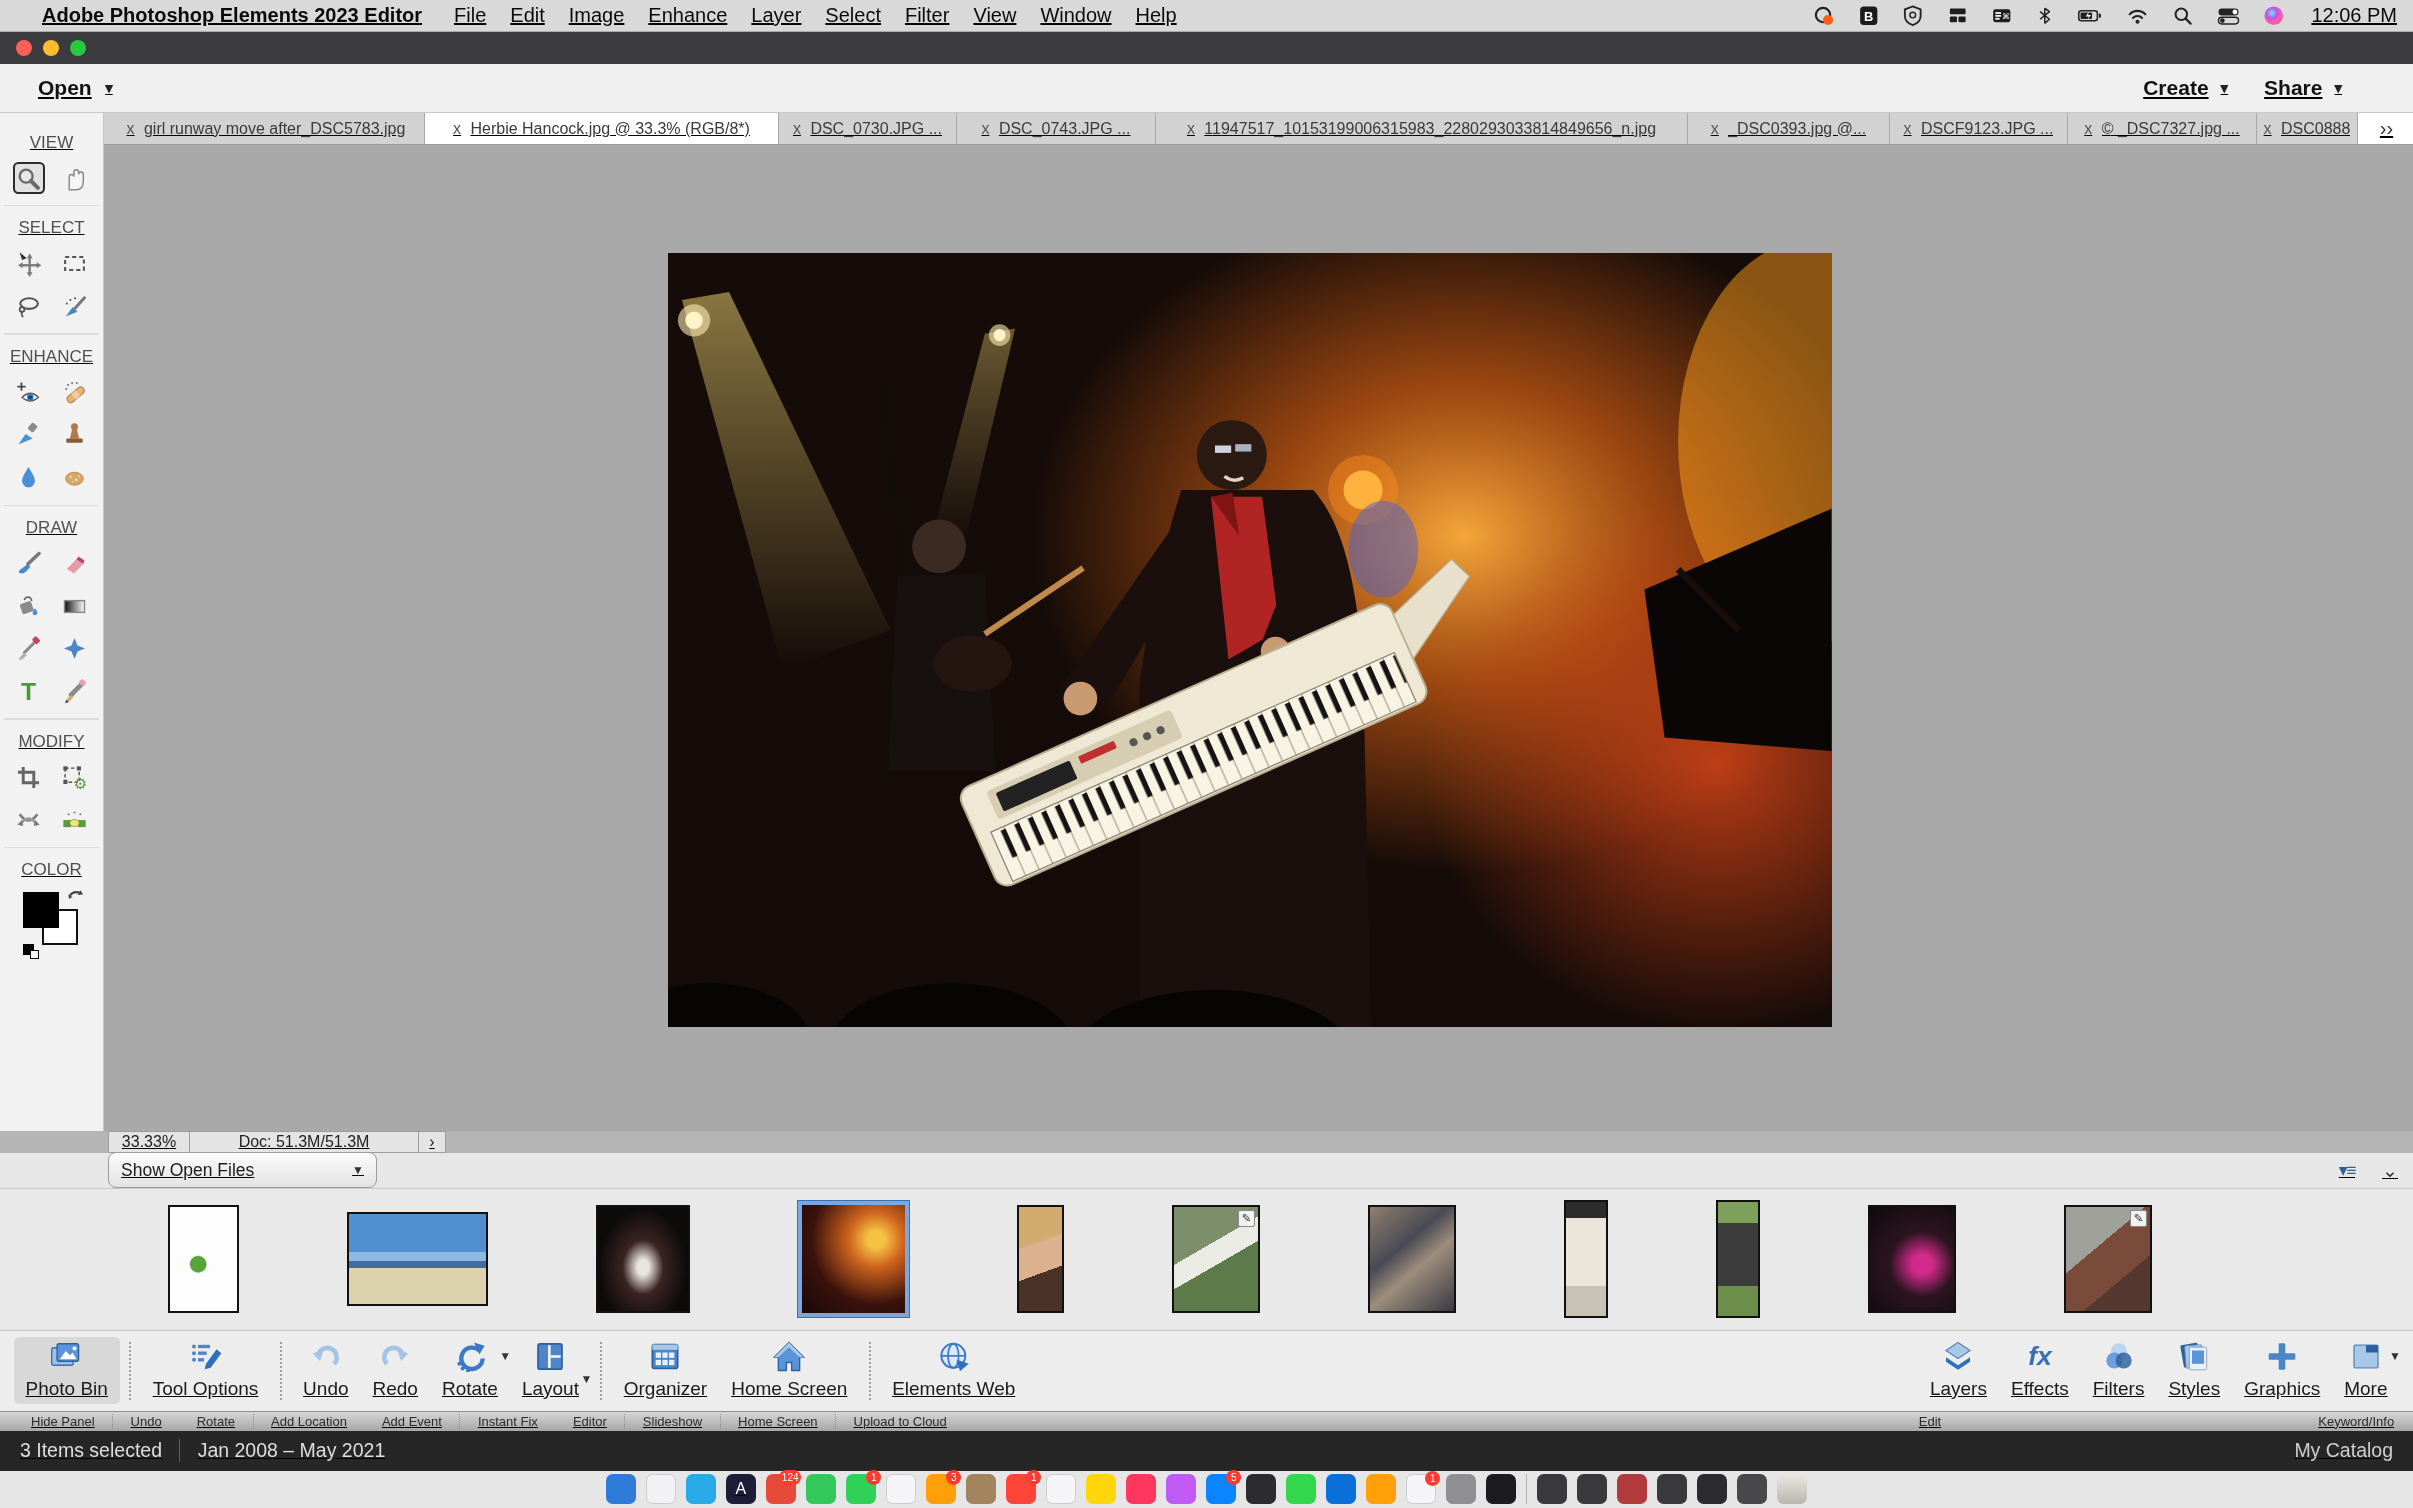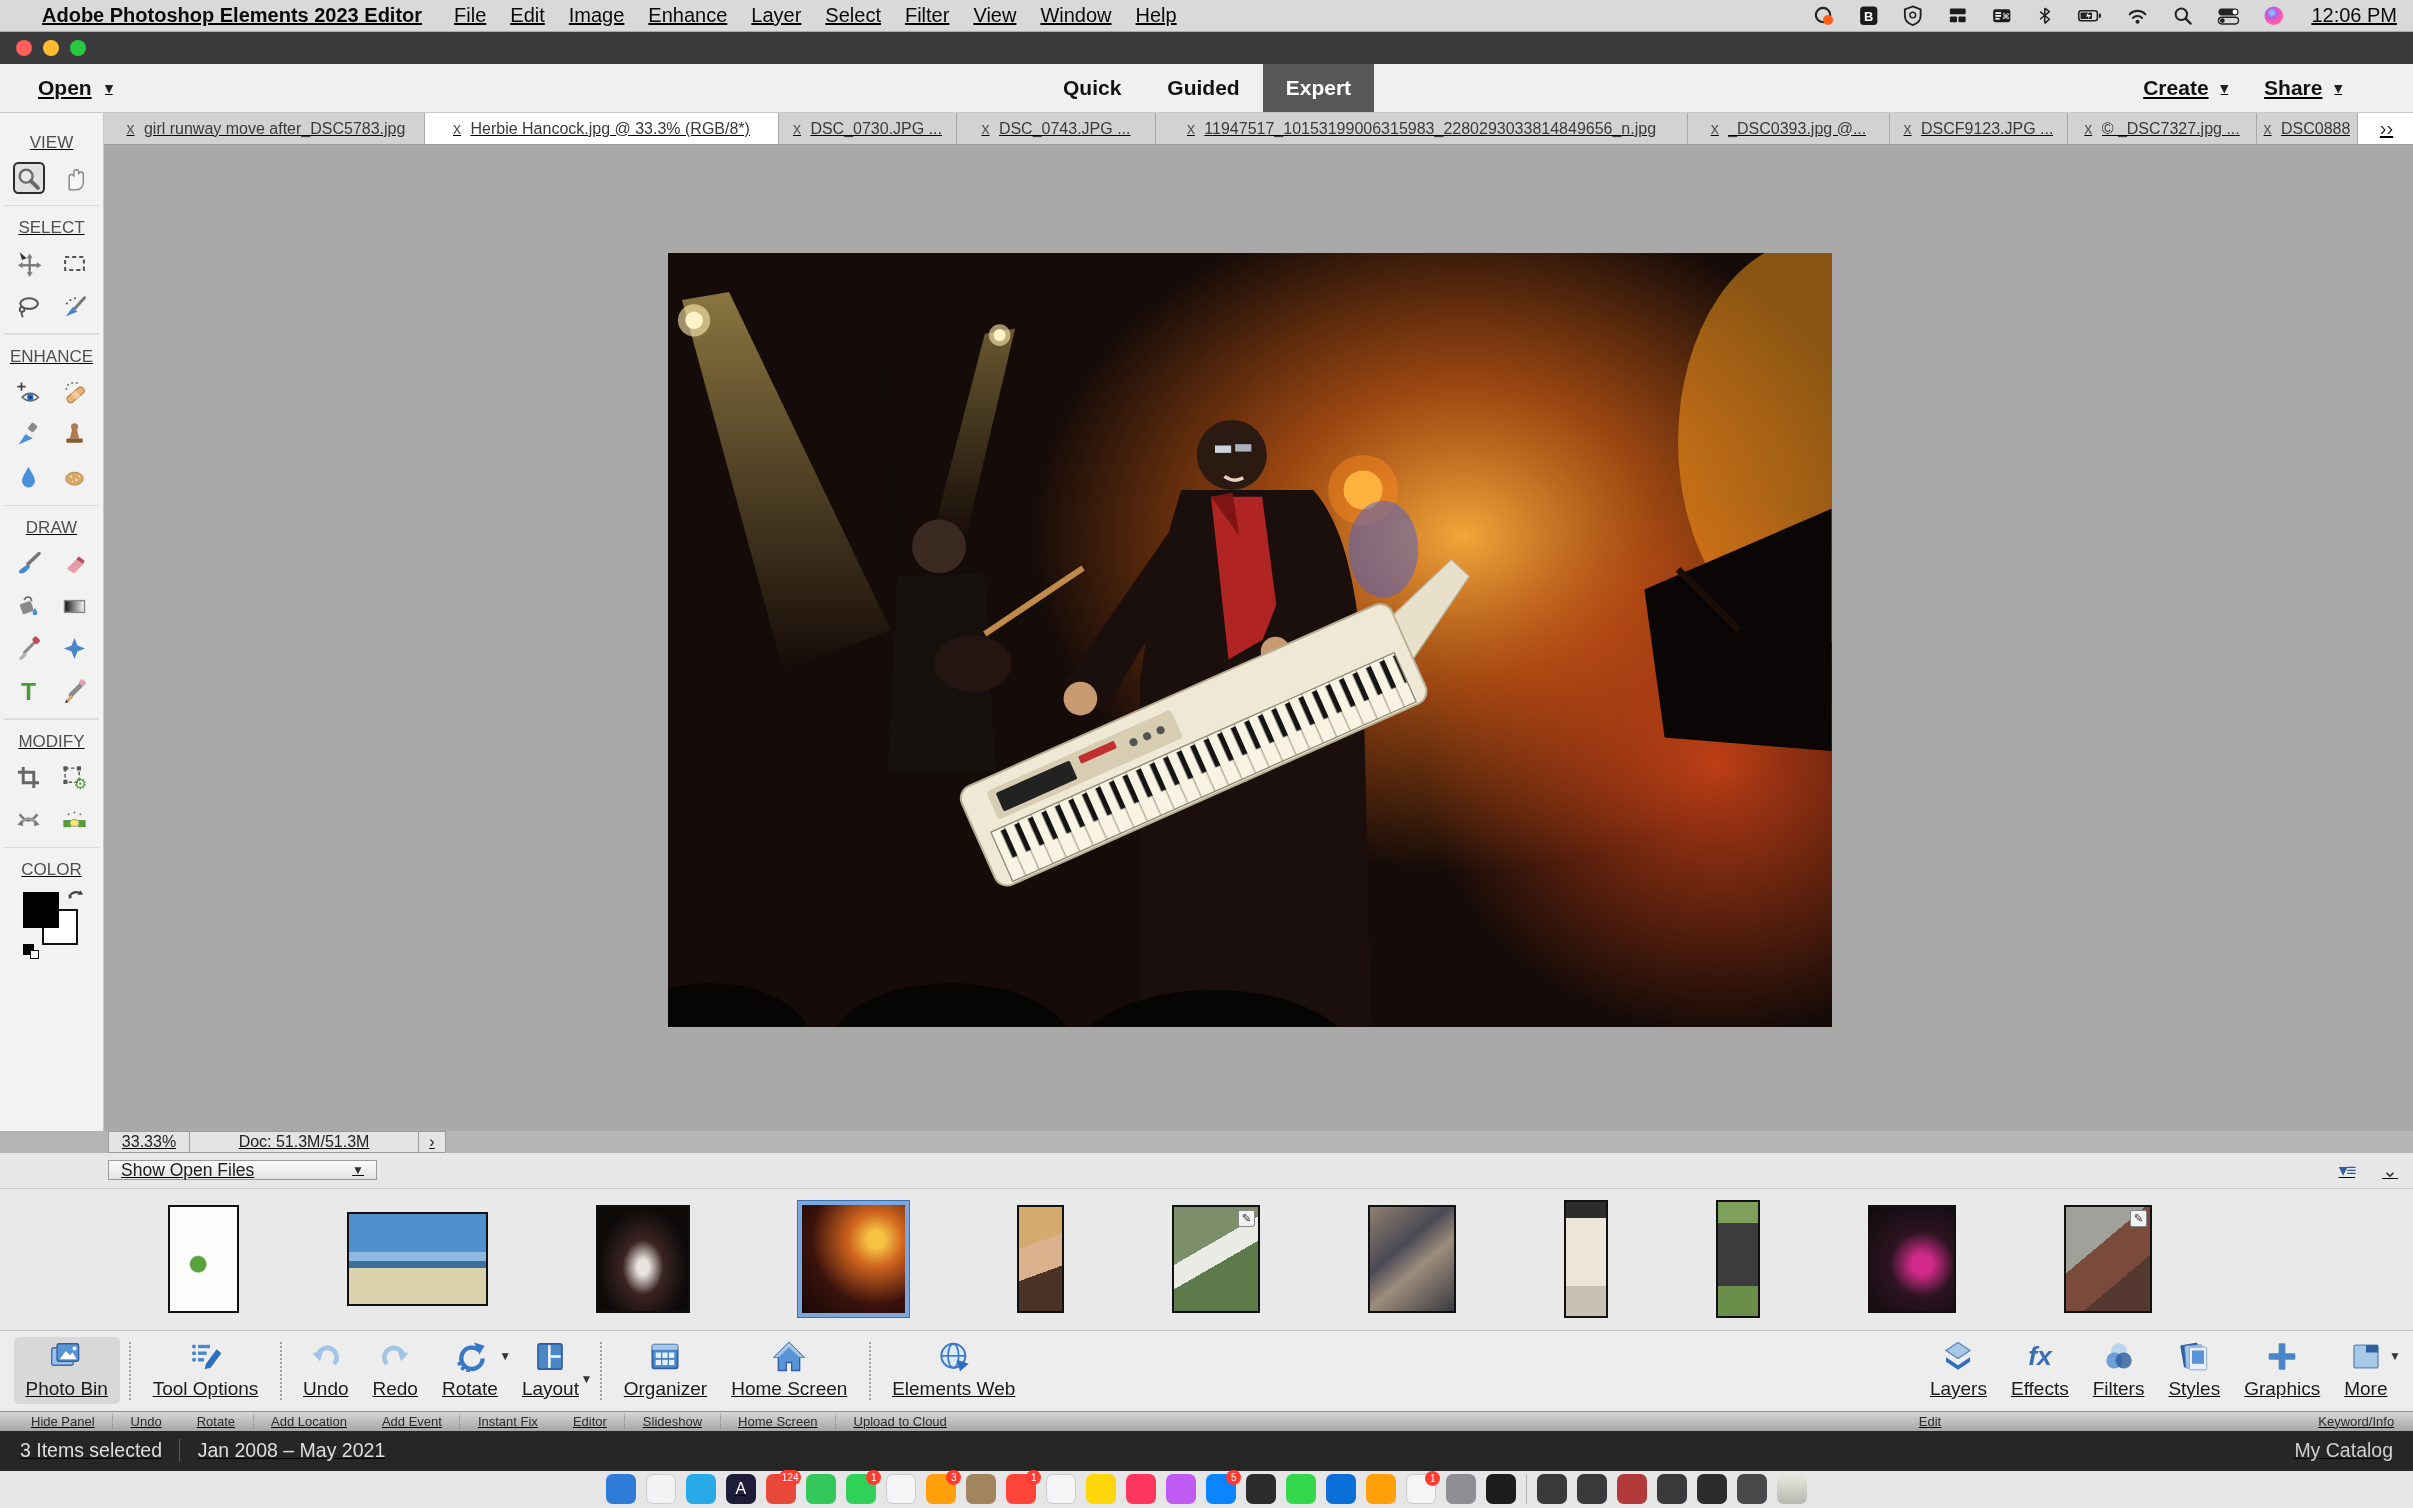--- a/index.html
+++ b/index.html
@@ -56,21 +56,21 @@
   .photo{position:absolute;left:564px;top:108px;width:1164px;height:774px;background:#150b08;}
 
   
   .zoomstrip{height:21.5px;background:#b5b5b5;display:flex;align-items:stretch;font-size:16px;color:#222;flex:none;}
   .zseg{background:#e4e4e4;border:0.7px solid #9c9c9c;border-left:none;display:flex;align-items:center;justify-content:center;}
   .zseg:first-child{border-left:0.7px solid #9c9c9c;margin-left:108px;}
   .z1{width:82px;} .z2{width:229px;} .z3{width:27px;}
 
   
   .openfiles{height:36px;background:#e7e7e7;border-bottom:0.7px solid #c9c9c9;display:flex;align-items:center;flex:none;}
-  .sof{margin-left:108px;width:269px;height:20px;background:linear-gradient(#fbfbfb,#e3e3e3);border:0.7px solid #9c9c9c;border-radius:0;display:flex;align-items:center;justify-content:space-between;padding:0 12px;font-size:17.5px;color:#1c1c1c;}
+  .sof{margin-left:108px;width:269px;height:36px;background:linear-gradient(#fbfbfb,#e3e3e3);border:0.7px solid #9c9c9c;border-radius:8px;display:flex;align-items:center;justify-content:space-between;padding:0 12px;font-size:17.5px;color:#1c1c1c;}
   .sof .tri{font-size:12px;color:#333;}
   .of-right{margin-left:auto;display:flex;align-items:center;gap:27px;padding-right:15px;}
   .menu-lines{color:#2e5f9e;font-size:17.5px;letter-spacing:-1.3px;}
   .of-chev{font-size:19px;color:#333;}
 
   
   .photobin{height:141px;background:#e9e9e9;display:flex;align-items:center;gap:108px;padding-left:168px;overflow:hidden;flex:none;}
   .thumb{border:2px solid #111;flex:none;position:relative;}
   .thumb.selected{border:4.7px solid #7ba7dc;outline:1.3px solid #3a6fb0;}
   .t-badge{position:absolute;top:2.7px;right:2.7px;width:17.5px;height:17.5px;background:#f2f2f2;border:0.7px solid #888;border-radius:2px;font-size:11.4px;display:flex;align-items:center;justify-content:center;color:#333;}
@@ -194,32 +194,20 @@
     <span class="tl red"></span>
     <span class="tl yel"></span>
     <span class="tl grn"></span>
   </div>
 
   <div class="appbar">
     <div class="openbtn">
       <span>Open</span>
       <span class="caret">▾</span>
     </div>
-    <div class="modes">
-
-    <div class="mode">
-          <span>Quick</span>
-        </div>
-        <div class="mode">
-          <span>Guided</span>
-        </div>
-        <div class="mode active">
-          <span>Expert</span>
-        </div>
-      </div>
     <div class="appbar-right">
       <div class="drop">
         <span>Create</span>
         <span class="caret">▾</span>
       </div>
       <div class="drop">
         <span>Share</span>
         <span class="caret">▾</span>
       </div>
     </div>

